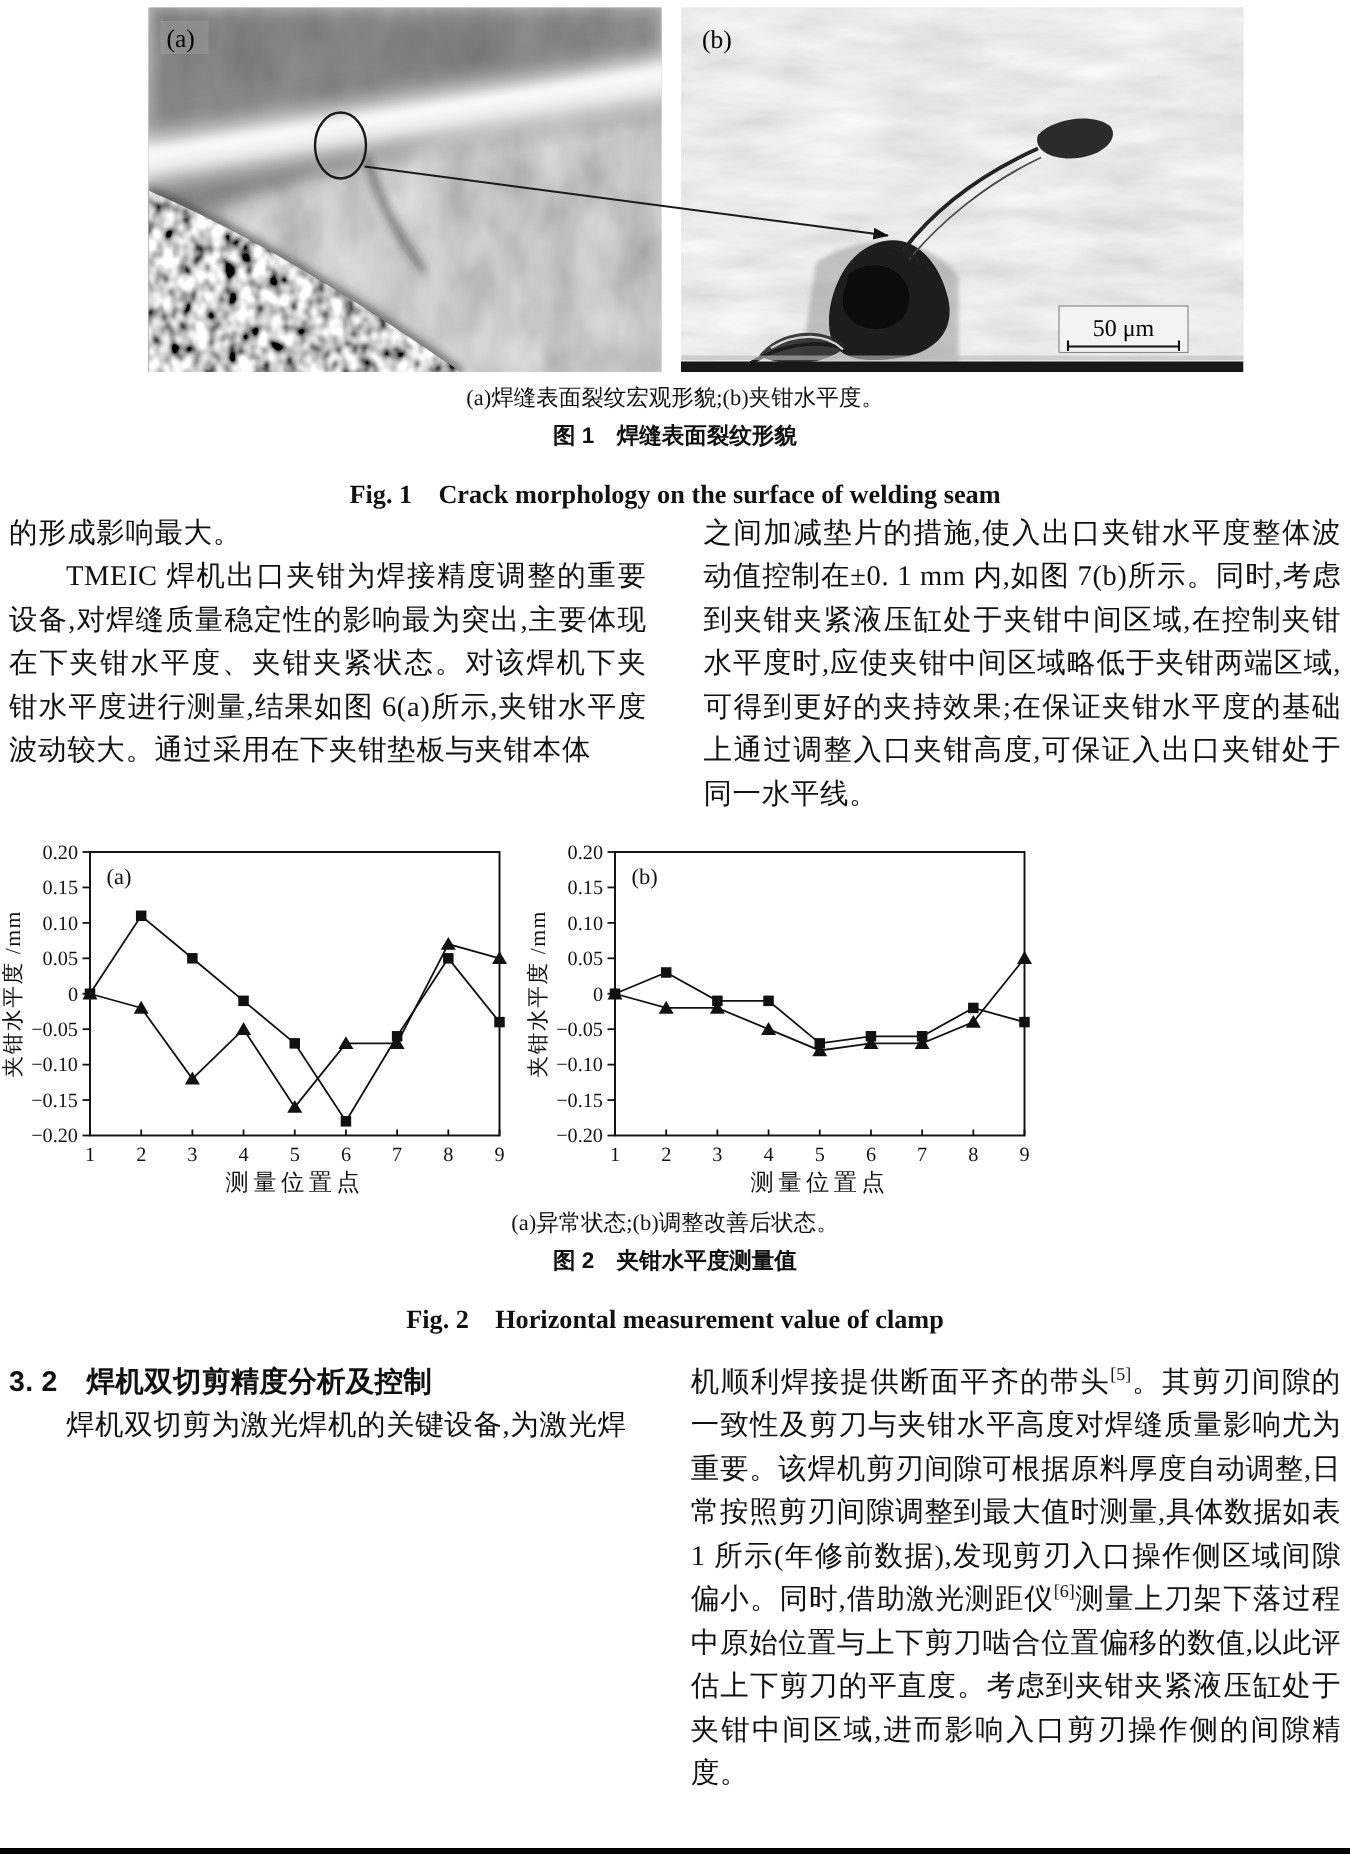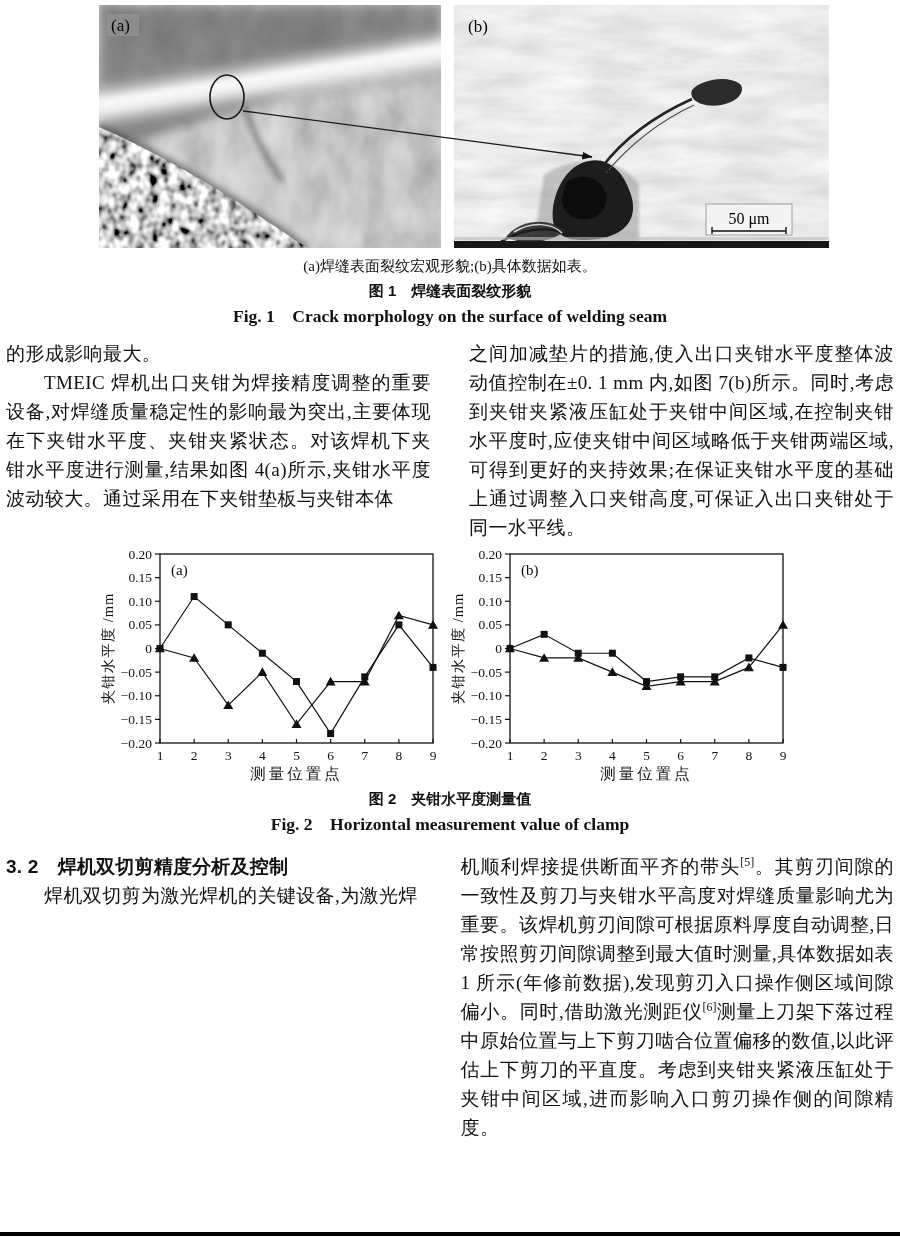--- a/index.html
+++ b/index.html
@@ -17,36 +17,36 @@
   .micro{position:absolute;top:0;height:243px;}
   .micro-a{left:99px;width:342px;}
   .micro-b{left:454px;width:375px;}
   .micro svg{display:block;width:100%;height:100%;}
   .fig1-overlay{position:absolute;left:0;top:0;width:888px;height:243px;pointer-events:none;}
   .page-inner{padding:0 6px;}
   
   .cap-sub{text-align:center;font-size:15px;line-height:20px;margin-top:8px;}
   .cap-zh{text-align:center;font-size:15px;line-height:22px;font-weight:bold;margin-top:4px;
           font-family:"Liberation Sans","DejaVu Sans",sans-serif;}
-  .cap-en{text-align:center;font-size:17.5px;line-height:23px;font-weight:bold;margin-top:3px;
+  .cap-en{text-align:center;font-size:17.5px;line-height:23px;font-weight:bold;margin-top:16px;
           font-family:"Liberation Serif","DejaVu Serif",serif;}
   
   .cols{display:flex;gap:21px;padding:0 6px;}
-  .cols.top{margin-top:11px;gap:38px;}
+  .cols.top{margin-top:0;gap:38px;}
   .cols.bottom{margin-top:16px;}
   .col{width:437px;font-size:19px;line-height:29px;text-align:justify;letter-spacing:0.4px;}
   .col p{margin:0;}
   .col p.indent{text-indent:2em;}
   .col h4{
     margin:0;font-size:19px;line-height:29px;font-weight:bold;
     font-family:"Liberation Sans","DejaVu Sans",sans-serif;letter-spacing:0.2px;
   }
   sup.ref{font-size:12px;line-height:0;vertical-align:super;letter-spacing:0;}
   
-  .charts-row{display:flex;justify-content:center;margin-top:4px;}
+  .charts-row{display:flex;margin-top:16px;}
   .chart{width:350px;height:238px;}
   
   .footer-rule{position:absolute;left:0;right:0;bottom:2px;height:4px;background:#000;}
 </style>
 </head>
 <body>
 
 <div class="page">
 
   <figure style="margin:0">
@@ -160,30 +160,30 @@
           <marker id="arrowHead" markerWidth="10" markerHeight="8" refX="7.5" refY="3" orient="auto">
             <path d="M0,0 L8,3 L0,6 Z" fill="#111"></path>
           </marker>
         </defs>
         <ellipse cx="227" cy="92" rx="17" ry="22" fill="none" stroke="#1a1a1a" stroke-width="1.6"></ellipse>
         <line x1="243" y1="106" x2="592" y2="152" stroke="#1a1a1a" stroke-width="1.3" marker-end="url(#arrowHead)"></line>
       </svg>
     </div>
 
     <figcaption>
-      <div class="cap-sub">(a)焊缝表面裂纹宏观形貌;(b)具体数据如表。</div>
+      <div class="cap-sub">(a)焊缝表面裂纹宏观形貌;(b)夹钳水平度。</div>
       <div class="cap-zh">图 1　焊缝表面裂纹形貌</div>
       <div class="cap-en">Fig. 1　Crack morphology on the surface of welding seam</div>
     </figcaption>
   </figure>
 
   <div class="cols top">
     <div class="col">
       <p>的形成影响最大。</p>
-      <p class="indent">TMEIC 焊机出口夹钳为焊接精度调整的重要设备,对焊缝质量稳定性的影响最为突出,主要体现在下夹钳水平度、夹钳夹紧状态。对该焊机下夹钳水平度进行测量,结果如图 4(a)所示,夹钳水平度波动较大。通过采用在下夹钳垫板与夹钳本体</p>
+      <p class="indent">TMEIC 焊机出口夹钳为焊接精度调整的重要设备,对焊缝质量稳定性的影响最为突出,主要体现在下夹钳水平度、夹钳夹紧状态。对该焊机下夹钳水平度进行测量,结果如图 6(a)所示,夹钳水平度波动较大。通过采用在下夹钳垫板与夹钳本体</p>
     </div>
     <div class="col">
       <p>之间加减垫片的措施,使入出口夹钳水平度整体波动值控制在±0. 1 mm 内,如图 7(b)所示。同时,考虑到夹钳夹紧液压缸处于夹钳中间区域,在控制夹钳水平度时,应使夹钳中间区域略低于夹钳两端区域,可得到更好的夹持效果;在保证夹钳水平度的基础上通过调整入口夹钳高度,可保证入出口夹钳处于同一水平线。</p>
     </div>
   </div>
 
   <figure style="margin:0">
     <div class="charts-row">
       <div class="chart"><svg viewBox="0 0 350 238" width="350" height="238" font-family="&quot;Liberation Serif&quot;,&quot;DejaVu Serif&quot;,serif" fill="#111">
             <rect x="60" y="8" width="273" height="189" fill="none" stroke="#111" stroke-width="1.3"></rect>
@@ -304,20 +304,21 @@
             <polygon points="128.25,107.14999999999999 123.25,115.74999999999999 133.25,115.74999999999999" fill="#111"></polygon>
             <polygon points="162.375,121.325 157.375,129.925 167.375,129.925" fill="#111"></polygon>
             <polygon points="196.5,135.5 191.5,144.10000000000002 201.5,144.10000000000002" fill="#111"></polygon>
             <polygon points="230.625,130.77499999999998 225.625,139.375 235.625,139.375" fill="#111"></polygon>
             <polygon points="264.75,130.77499999999998 259.75,139.375 269.75,139.375" fill="#111"></polygon>
             <polygon points="298.875,116.6 293.875,125.19999999999999 303.875,125.19999999999999" fill="#111"></polygon>
             <polygon points="333,74.07500000000002 328,82.67500000000001 338,82.67500000000001" fill="#111"></polygon>
           </svg></div>
     </div>
     <figcaption>
+      <div class="cap-sub">(a)异常状态;(b)调整改善后状态。</div>
       <div class="cap-zh">图 2　夹钳水平度测量值</div>
       <div class="cap-en">Fig. 2　Horizontal measurement value of clamp</div>
     </figcaption>
   </figure>
 
   <div class="cols bottom">
     <div class="col">
       <h4>3. 2　焊机双切剪精度分析及控制</h4>
       <p class="indent">焊机双切剪为激光焊机的关键设备,为激光焊</p>
     </div>

